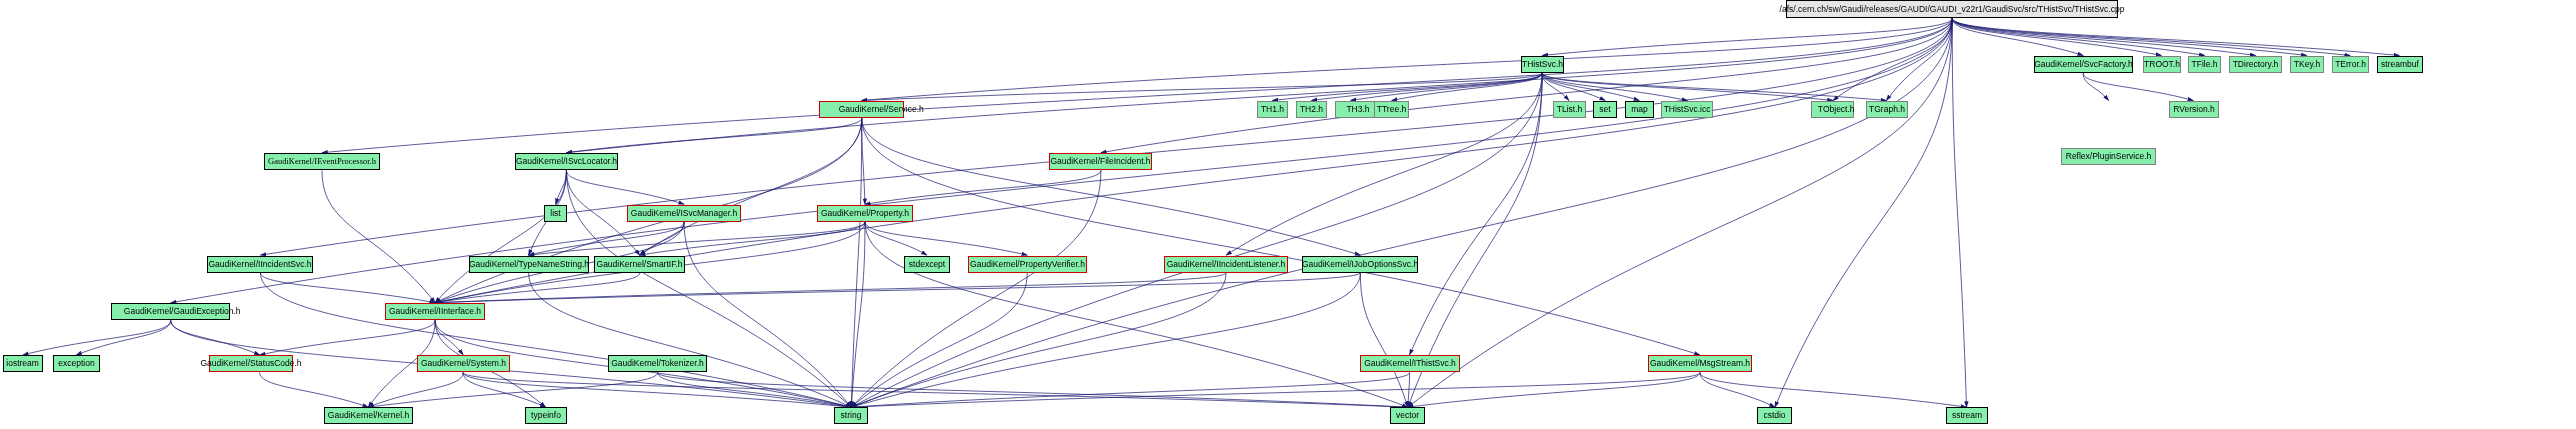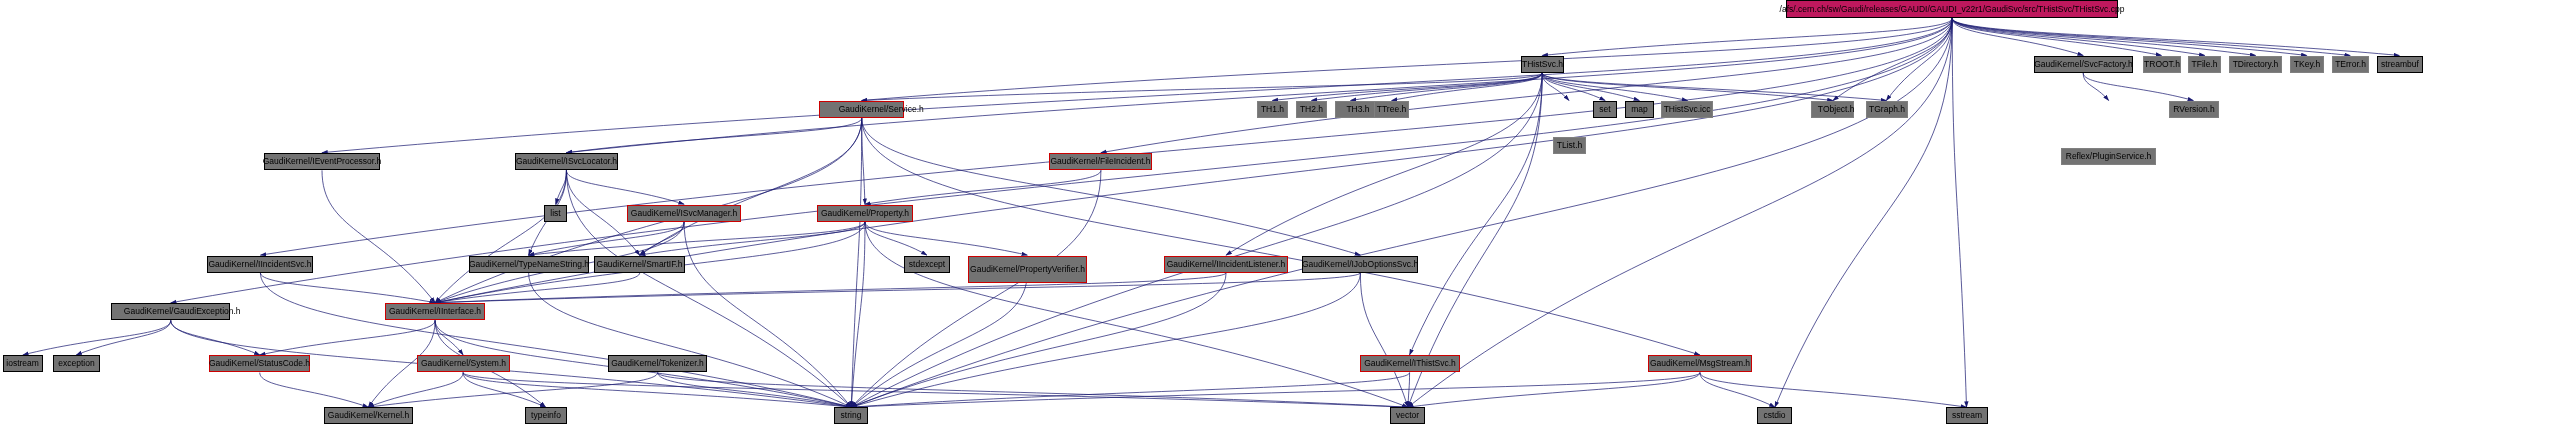--- a/index.html
+++ b/index.html
@@ -22,34 +22,34 @@
     width: 2576px;
     height: 430px;
     pointer-events: none;
   }
   .node {
     position: absolute;
     box-sizing: border-box;
     display: flex;
     align-items: center;
     justify-content: center;
-    background: #737373;
+    background: #86efac;
     border: 0.7px solid #808080;
     color: #000000;
     font-size: 8.5px;
     line-height: 1;
     white-space: nowrap;
     padding: 0 4.6px;
     height: 17px;
     z-index: 5;
   }
   .node.black { border: 0.7px solid #000000; }
   .node.red   { border: 0.7px solid #cc0000; }
   .node.title {
-    background: #be185d;
+    background: #e5e5e5;
     border: 0.7px solid #000000;
     font-size: 8.5px;
     height: 18px;
     z-index: 6;
   }
 </style>
 </head>
 <body>
 
 <div id="graph">
@@ -168,46 +168,46 @@
       <div class="node " style="left: 2188px; top: 56px; width: 33px; height: 17px;">TFile.h</div>
       <div class="node " style="left: 2229px; top: 56px; width: 53px; height: 17px;">TDirectory.h</div>
       <div class="node " style="left: 2290px; top: 56px; width: 34px; height: 17px;">TKey.h</div>
       <div class="node " style="left: 2332px; top: 56px; width: 37px; height: 17px;">TError.h</div>
       <div class="node black" style="left: 2377px; top: 56px; width: 46px; height: 17px;">streambuf</div>
       <div class="node red" style="left: 819px; top: 101px; width: 85px; height: 17px; padding-left: 44px;">GaudiKernel/Service.h</div>
       <div class="node " style="left: 1257px; top: 101px; width: 31px; height: 17px;">TH1.h</div>
       <div class="node " style="left: 1296px; top: 101px; width: 31px; height: 17px;">TH2.h</div>
       <div class="node " style="left: 1335px; top: 101px; width: 46px; height: 17px;">TH3.h</div>
       <div class="node " style="left: 1374px; top: 101px; width: 35px; height: 17px;">TTree.h</div>
-      <div class="node " style="left: 1553px; top: 101px; width: 33px; height: 17px; margin-top: 36px;">TList.h</div>
+      <div class="node " style="left: 1553px; top: 101px; width: 33px; height: 17px;">TList.h</div>
       <div class="node black" style="left: 1593px; top: 101px; width: 24px; height: 17px;">set</div>
       <div class="node black" style="left: 1625px; top: 101px; width: 29px; height: 17px;">map</div>
       <div class="node " style="left: 1661px; top: 101px; width: 52px; height: 17px;">THistSvc.icc</div>
       <div class="node red" style="left: 1049px; top: 153px; width: 103px; height: 17px;">GaudiKernel/FileIncident.h</div>
       <div class="node " style="left: 1811px; top: 101px; width: 43px; height: 17px; padding-left: 12px;">TObject.h</div>
       <div class="node " style="left: 1866px; top: 101px; width: 42px; height: 17px;">TGraph.h</div>
       <div class="node " style="left: 2061px; top: 101px; width: 95px; height: 17px; margin-top: 47px;">Reflex/PluginService.h</div>
       <div class="node " style="left: 2169px; top: 101px; width: 50px; height: 17px;">RVersion.h</div>
-      <div class="node black" style="left: 264px; top: 153px; width: 116px; height: 17px;">GaudiKernel/IEventProcessor.h</div>
+      <div class="node black" style="left: 264px; top: 153px; width: 116px; height: 17px; font-family: Liberation Serif, serif;">GaudiKernel/IEventProcessor.h</div>
       <div class="node black" style="left: 515px; top: 153px; width: 103px; height: 17px;">GaudiKernel/ISvcLocator.h</div>
       <div class="node black" style="left: 544px; top: 205px; width: 23px; height: 17px;">list</div>
       <div class="node red" style="left: 627px; top: 205px; width: 114px; height: 17px;">GaudiKernel/ISvcManager.h</div>
       <div class="node red" style="left: 817px; top: 205px; width: 96px; height: 17px;">GaudiKernel/Property.h</div>
       <div class="node black" style="left: 469px; top: 256px; width: 120px; height: 17px;">GaudiKernel/TypeNameString.h</div>
       <div class="node black" style="left: 594px; top: 256px; width: 91px; height: 17px;">GaudiKernel/SmartIF.h</div>
       <div class="node black" style="left: 904px; top: 256px; width: 46px; height: 17px;">stdexcept</div>
-      <div class="node red" style="left: 968px; top: 256px; width: 119px; height: 27px;">GaudiKernel/PropertyVerifier.h</div>
+      <div class="node red" style="left: 968px; top: 256px; width: 119px; height: 17px;">GaudiKernel/PropertyVerifier.h</div>
       <div class="node red" style="left: 1164px; top: 256px; width: 124px; height: 17px;">GaudiKernel/IIncidentListener.h</div>
       <div class="node black" style="left: 1302px; top: 256px; width: 116px; height: 17px;">GaudiKernel/IJobOptionsSvc.h</div>
       <div class="node black" style="left: 207px; top: 256px; width: 106px; height: 17px;">GaudiKernel/IIncidentSvc.h</div>
       <div class="node black" style="left: 111px; top: 303px; width: 119px; height: 17px; padding-left: 28px;">GaudiKernel/GaudiException.h</div>
       <div class="node red" style="left: 385px; top: 303px; width: 100px; height: 17px;">GaudiKernel/IInterface.h</div>
       <div class="node black" style="left: 2.6px; top: 355px; width: 40px; height: 17px;">iostream</div>
       <div class="node black" style="left: 53px; top: 355px; width: 47px; height: 17px;">exception</div>
-      <div class="node red" style="left: 209px; top: 355px; width: 101px; height: 17px;">GaudiKernel/StatusCode.h</div>
+      <div class="node red" style="left: 209px; top: 355px; width: 84px; height: 17px;">GaudiKernel/StatusCode.h</div>
       <div class="node red" style="left: 417px; top: 355px; width: 93px; height: 17px;">GaudiKernel/System.h</div>
       <div class="node black" style="left: 608px; top: 355px; width: 99px; height: 17px;">GaudiKernel/Tokenizer.h</div>
       <div class="node red" style="left: 1360px; top: 355px; width: 100px; height: 17px;">GaudiKernel/IThistSvc.h</div>
       <div class="node red" style="left: 1648px; top: 355px; width: 104px; height: 17px;">GaudiKernel/MsgStream.h</div>
       <div class="node black" style="left: 324px; top: 407px; width: 89px; height: 17px;">GaudiKernel/Kernel.h</div>
       <div class="node black" style="left: 525px; top: 407px; width: 42px; height: 17px;">typeinfo</div>
       <div class="node black" style="left: 834px; top: 407px; width: 34px; height: 17px;">string</div>
       <div class="node black" style="left: 1390px; top: 407px; width: 35px; height: 17px;">vector</div>
       <div class="node black" style="left: 1757px; top: 407px; width: 35px; height: 17px;">cstdio</div>
       <div class="node black" style="left: 1946px; top: 407px; width: 42px; height: 17px;">sstream</div>

